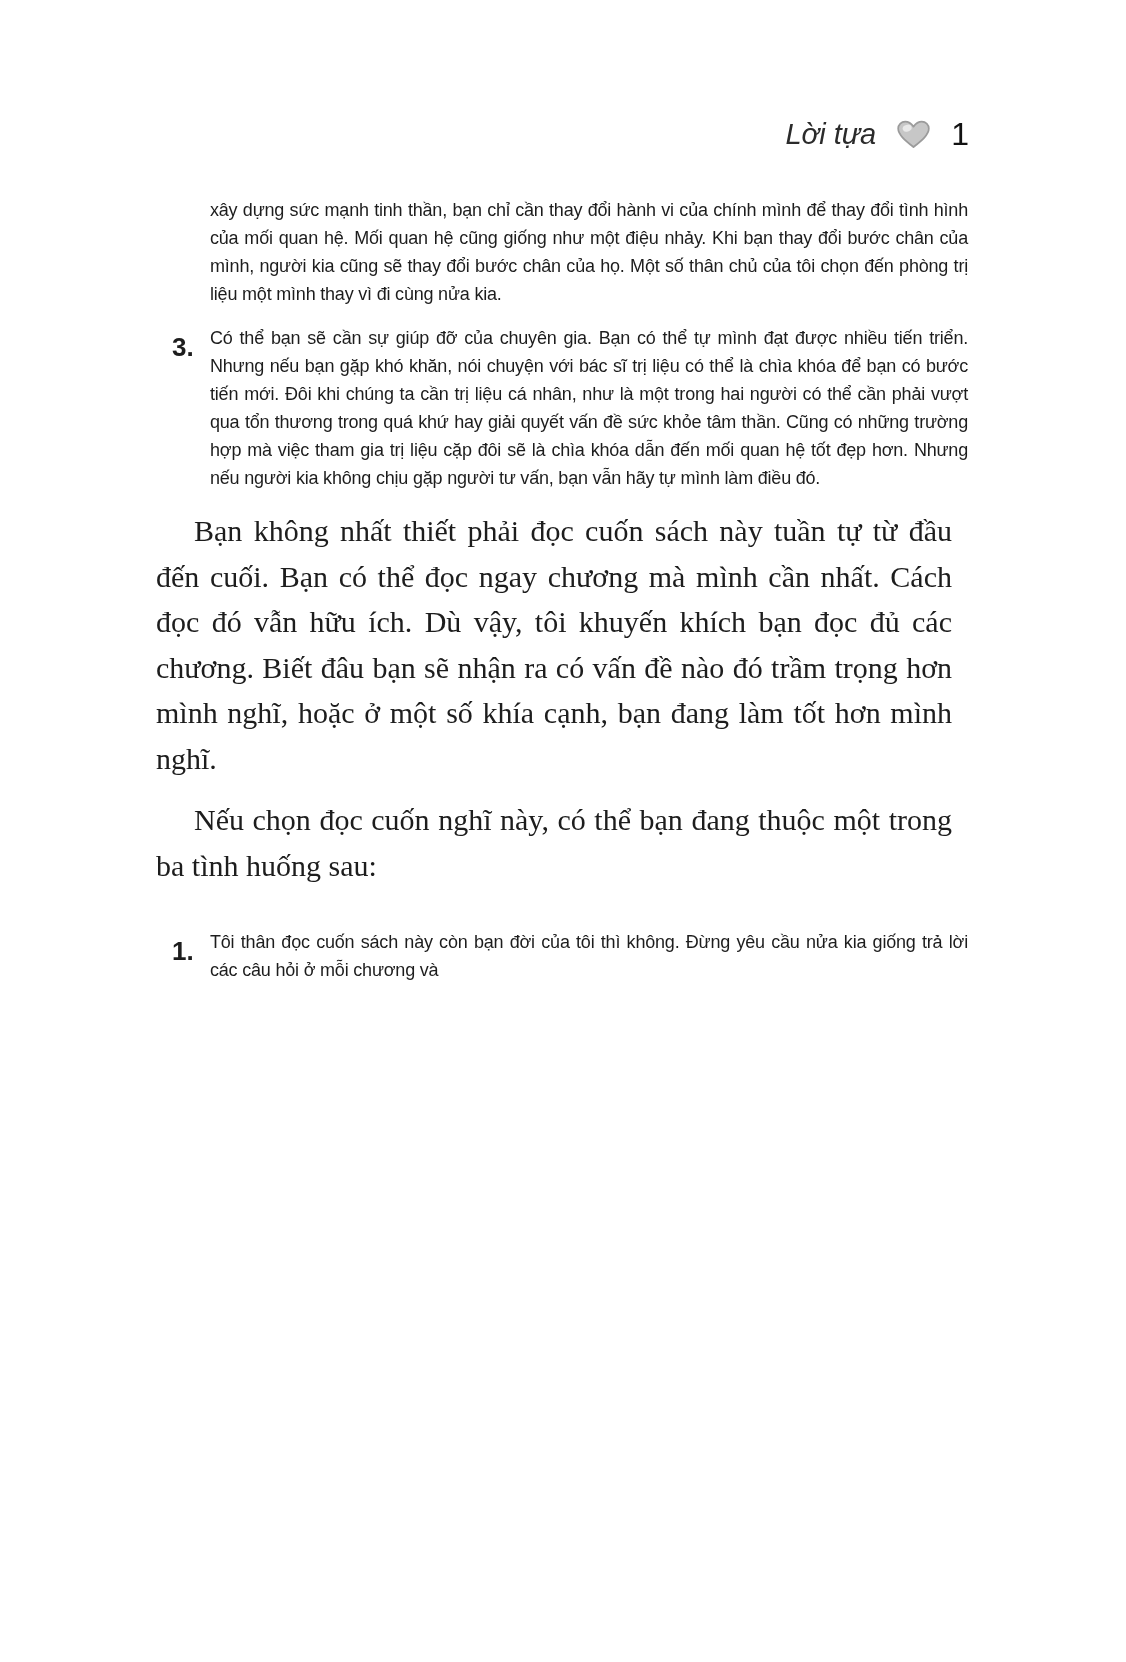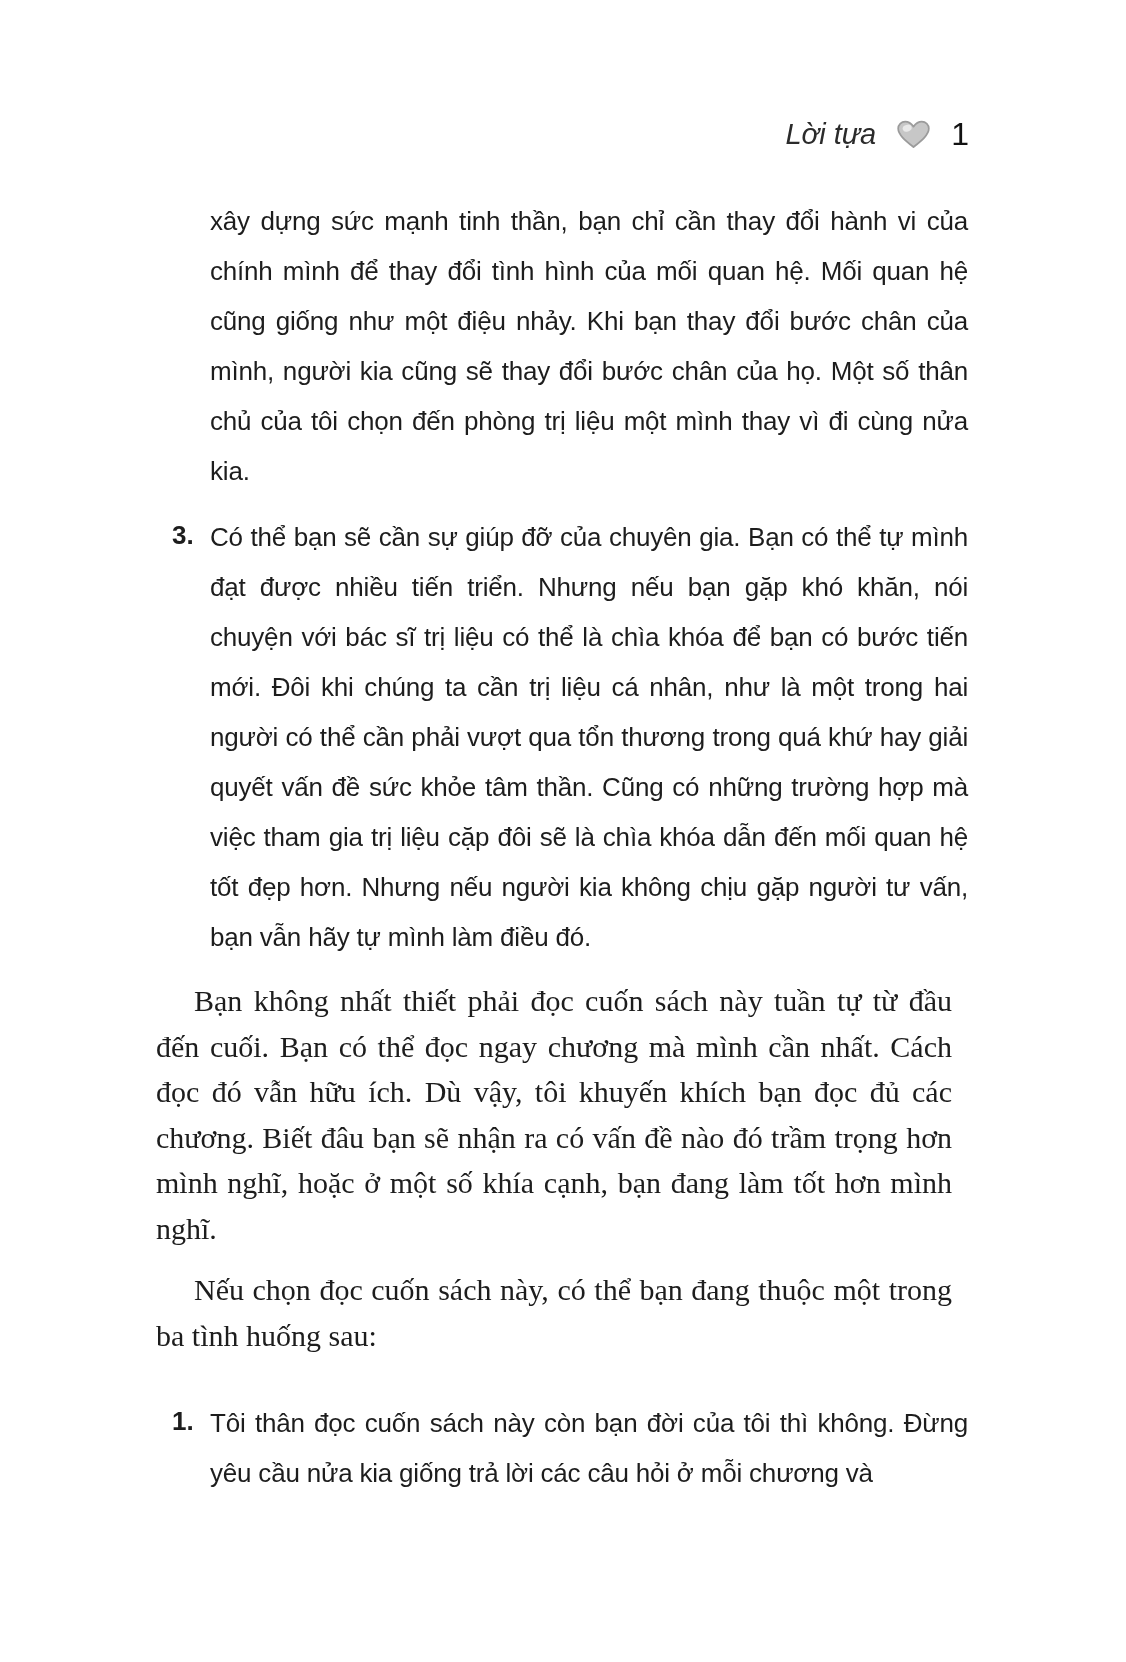--- a/index.html
+++ b/index.html
@@ -25,21 +25,21 @@
     color:var(--header-text);
   }
   .heart{width:35px;height:31px;display:block;}
   .page-number{
     font:400 32px/1 "Liberation Sans", sans-serif;
     letter-spacing:-1px;color:var(--heading);
   }
   .content{position:absolute;top:196px;left:140px;right:158px;}
   .sans{
     font-family:"Liberation Sans", sans-serif;
-    font-size:26px;line-height:50px;letter-spacing:-0.2px;
+    font-size:18px;line-height:28px;letter-spacing:-0.2px;
     text-align:justify;margin:0;
   }
   .hang{margin-left:70px;}
   .list-item{display:flex;margin-top:16px;}
   .list-num{
     flex:0 0 70px;box-sizing:border-box;padding-left:32px;
     font-family:"Liberation Sans", sans-serif;
     font-size:26px;line-height:46.5px;font-weight:700;
   }
   .item-text{flex:1;margin:0;}
@@ -78,21 +78,21 @@
     <p class="sans hang">xây dựng sức mạnh tinh thần, bạn chỉ cần thay đổi hành vi của chính mình để thay đổi tình hình của mối quan hệ. Mối quan hệ cũng giống như một điệu nhảy. Khi bạn thay đổi bước chân của mình, người kia cũng sẽ thay đổi bước chân của họ. Một số thân chủ của tôi chọn đến phòng trị liệu một mình thay vì đi cùng nửa kia.</p>
 
     <div class="list-item">
       <span class="list-num">3.</span>
       <p class="item-text sans"><b>Có thể bạn sẽ cần sự giúp đỡ của chuyên gia.</b><span> Bạn có thể tự mình đạt được nhiều tiến triển. Nhưng nếu bạn gặp khó khăn, nói chuyện với bác sĩ trị liệu có thể là chìa khóa để bạn có bước tiến mới. Đôi khi chúng ta cần trị liệu cá nhân, như là một trong hai người có thể cần phải vượt qua tổn thương trong quá khứ hay giải quyết vấn đề sức khỏe tâm thần. Cũng có những trường hợp mà việc tham gia trị liệu cặp đôi sẽ là chìa khóa dẫn đến mối quan hệ tốt đẹp hơn. Nhưng nếu người kia không chịu gặp người tư vấn, bạn vẫn hãy tự mình làm điều đó.</span></p>
     </div>
 
 
     <p class="serif">Bạn không nhất thiết phải đọc cuốn sách này tuần tự từ đầu đến cuối. Bạn có thể đọc ngay chương mà mình cần nhất. Cách đọc đó vẫn hữu ích. Dù vậy, tôi khuyến khích bạn đọc đủ các chương. Biết đâu bạn sẽ nhận ra có vấn đề nào đó trầm trọng hơn mình nghĩ, hoặc ở một số khía cạnh, bạn đang làm tốt hơn mình nghĩ.</p>
 
-    <p class="serif">Nếu chọn đọc cuốn sách này, có thể bạn đang thuộc một trong ba tình huống sau:</p>
+    <p class="serif">Nếu chọn đọc cuốn nghĩ này, có thể bạn đang thuộc một trong ba tình huống sau:</p>
 
     <div class="list-item last-item">
       <span class="list-num">1.</span>
       <p class="item-text sans"><b>Tôi thân đọc cuốn sách này còn bạn đời của tôi thì không.</b><span> Đừng yêu cầu nửa kia giống trả lời các câu hỏi ở mỗi chương và</span></p>
     </div>
 
   </main>
 </div>
 
 </body></html>

